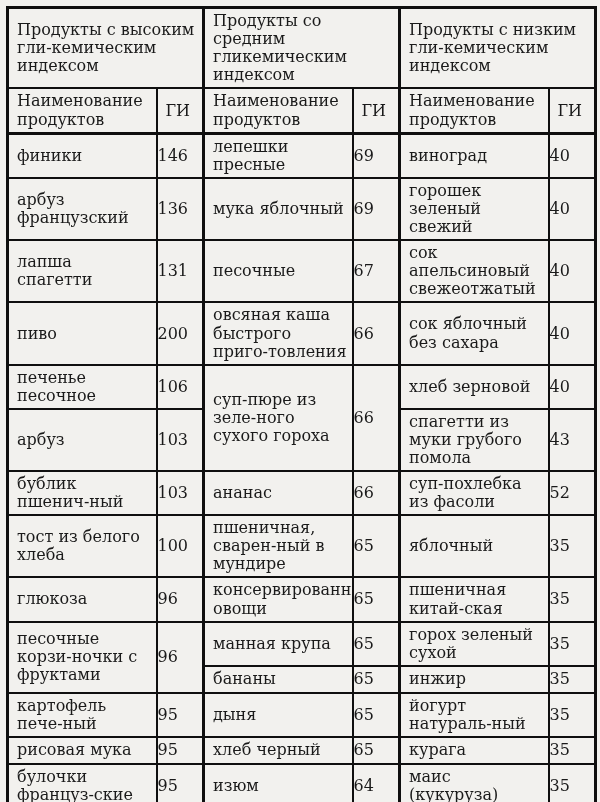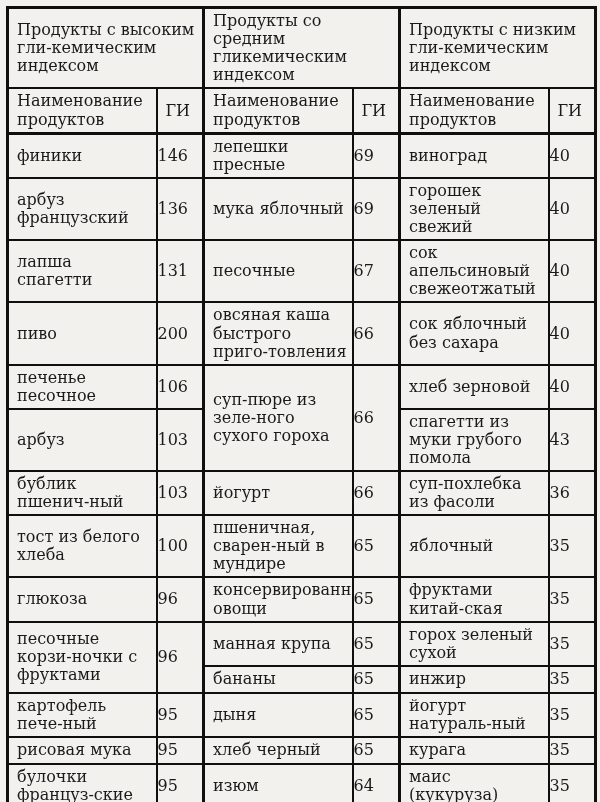--- a/index.html
+++ b/index.html
@@ -115,39 +115,39 @@
         </tr>
         <tr>
           <td class="name">арбуз</td>
           <td class="gi">103</td>
           <td class="name gstart">спагетти из муки грубого помола</td>
           <td class="gi">43</td>
         </tr>
         <tr>
           <td class="name">бублик пшенич-ный</td>
           <td class="gi">103</td>
-          <td class="name gstart">йогурт</td>
+          <td class="name gstart">ананас</td>
           <td class="gi">66</td>
           <td class="name gstart">суп-похлебка из фасоли</td>
-          <td class="gi">36</td>
+          <td class="gi">52</td>
         </tr>
         <tr>
           <td class="name">тост из белого хлеба</td>
           <td class="gi">100</td>
           <td class="name gstart">пшеничная, сварен-ный в мундире</td>
           <td class="gi">65</td>
           <td class="name gstart">яблочный</td>
           <td class="gi">35</td>
         </tr>
         <tr>
           <td class="name">глюкоза</td>
           <td class="gi">96</td>
           <td class="name gstart">консервированные овощи</td>
           <td class="gi">65</td>
-          <td class="name gstart">фруктами китай-ская</td>
+          <td class="name gstart">пшеничная китай-ская</td>
           <td class="gi">35</td>
         </tr>
         <tr>
           <td class="name" rowspan="2">песочные корзи-ночки с фруктами</td>
           <td class="gi" rowspan="2">96</td>
           <td class="name gstart">манная крупа</td>
           <td class="gi">65</td>
           <td class="name gstart">горох зеленый сухой</td>
           <td class="gi">35</td>
         </tr>

